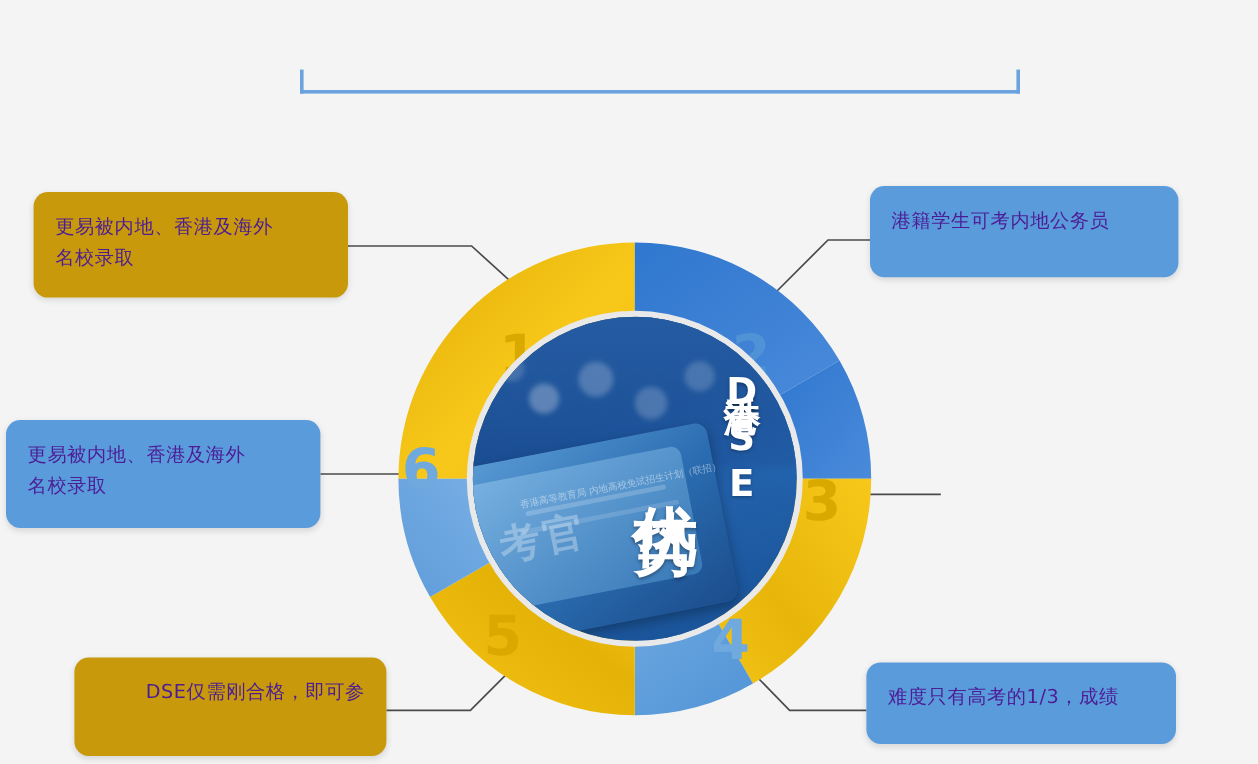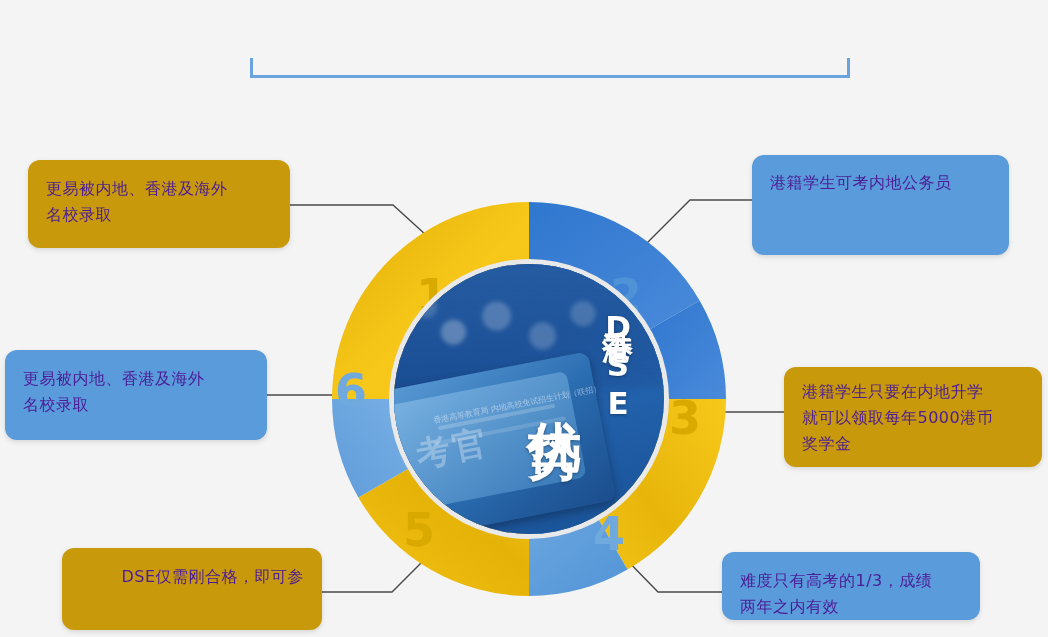--- a/index.html
+++ b/index.html
@@ -38,21 +38,21 @@
     line-height:26px;
     padding:16px 18px;
     box-sizing:border-box;
     box-shadow:0 2px 5px rgba(0,0,0,.12);
     letter-spacing:.5px;
   }
   .box.gold{background:#c8990a;}
   .box.blue{background:#5a9bdc;}
 
   #box-1{left:28px; top:160px; width:262px;height:88px;}
-  #box-2{left:752px;top:155px; width:257px;height:100px;font-family:Liberation Mono, monospace;}
+  #box-2{left:725px;top:155px; width:257px;height:76px;}
   #box-6{left:5px;  top:350px; width:262px;height:90px;}
   #box-3{left:784px;top:367px; width:258px;height:100px; padding-top:12px;}
   #box-5{left:62px; top:548px; width:260px;height:82px;text-align:right;}
   #box-4{left:722px;top:552px; width:258px;height:68px;}
 
   
   #links{position:absolute;left:0;top:0;width:1048px;height:637px;pointer-events:none;}
 
   
   #donut{
@@ -233,28 +233,22 @@
 
   <div class="box blue" id="box-2">
     <div>港籍学生可考内地公务员</div>
   </div>
 
   <div class="box blue" id="box-6">
     <div>更易被内地、香港及海外</div>
     <div>名校录取</div>
   </div>
 
-  <div class="box gold" id="box-3">
-    <div>港籍学生只要在内地升学</div>
-    <div>就可以领取每年5000港币</div>
-    <div>奖学金</div>
-  </div>
 
   <div class="box gold" id="box-5">
     <div>DSE仅需刚合格，即可参</div>
   </div>
 
   <div class="box blue" id="box-4">
     <div>难度只有高考的1/3，成绩</div>
-    <div>两年之内有效</div>
   </div>
 
 </div>
 
 </body></html>

